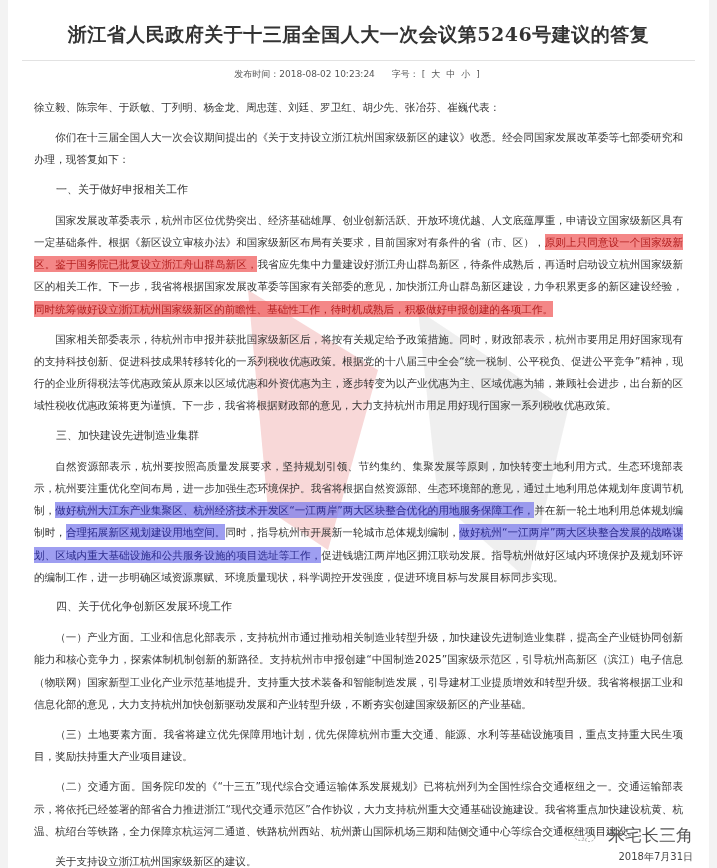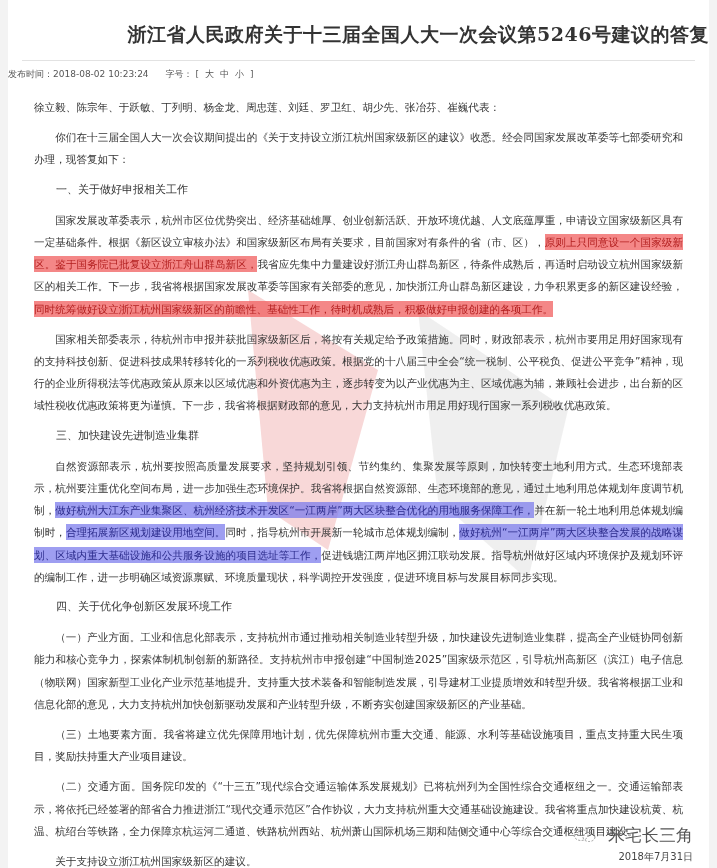--- a/index.html
+++ b/index.html
@@ -13,26 +13,26 @@
   .page {
     position: absolute; left: 8px; top: 0; width: 701px; height: 868px;
     background: #ffffff;
   }
   .watermark {
     position: absolute; left: 200px; top: 250px; width: 420px; height: 380px;
     pointer-events: none; opacity: 0.22;
   }
   .title {
     position: absolute; left: 0; right: 0; top: 22px;
-    text-align: right; font-family: "DejaVu Serif", "Liberation Serif", serif;
+    text-align: center; font-family: "DejaVu Serif", "Liberation Serif", serif;
     font-size: 19px; font-weight: bold; color: #333; letter-spacing: 0.5px;
   }
   .rule { position: absolute; left: 14px; right: 14px; top: 60px; height: 1px; background: #e2e2e2; }
   .meta {
-    position: absolute; left: 0; right: 0; top: 68px; 
+    position: absolute; left: 0; right: 0; top: 68px; text-align: center;
     font-size: 9px; color: #555;
   }
   .meta .fs { margin-left: 14px; }
   .meta .fs span { margin: 0 3px; cursor: pointer; }
   .body-text {
     position: absolute; left: 18px; right: 18px; top: 88px;
     font-size: 10.6px; line-height: 22.2px; color: #333;
     text-align: justify;
   }
   .body-text p { margin: 8px; }

